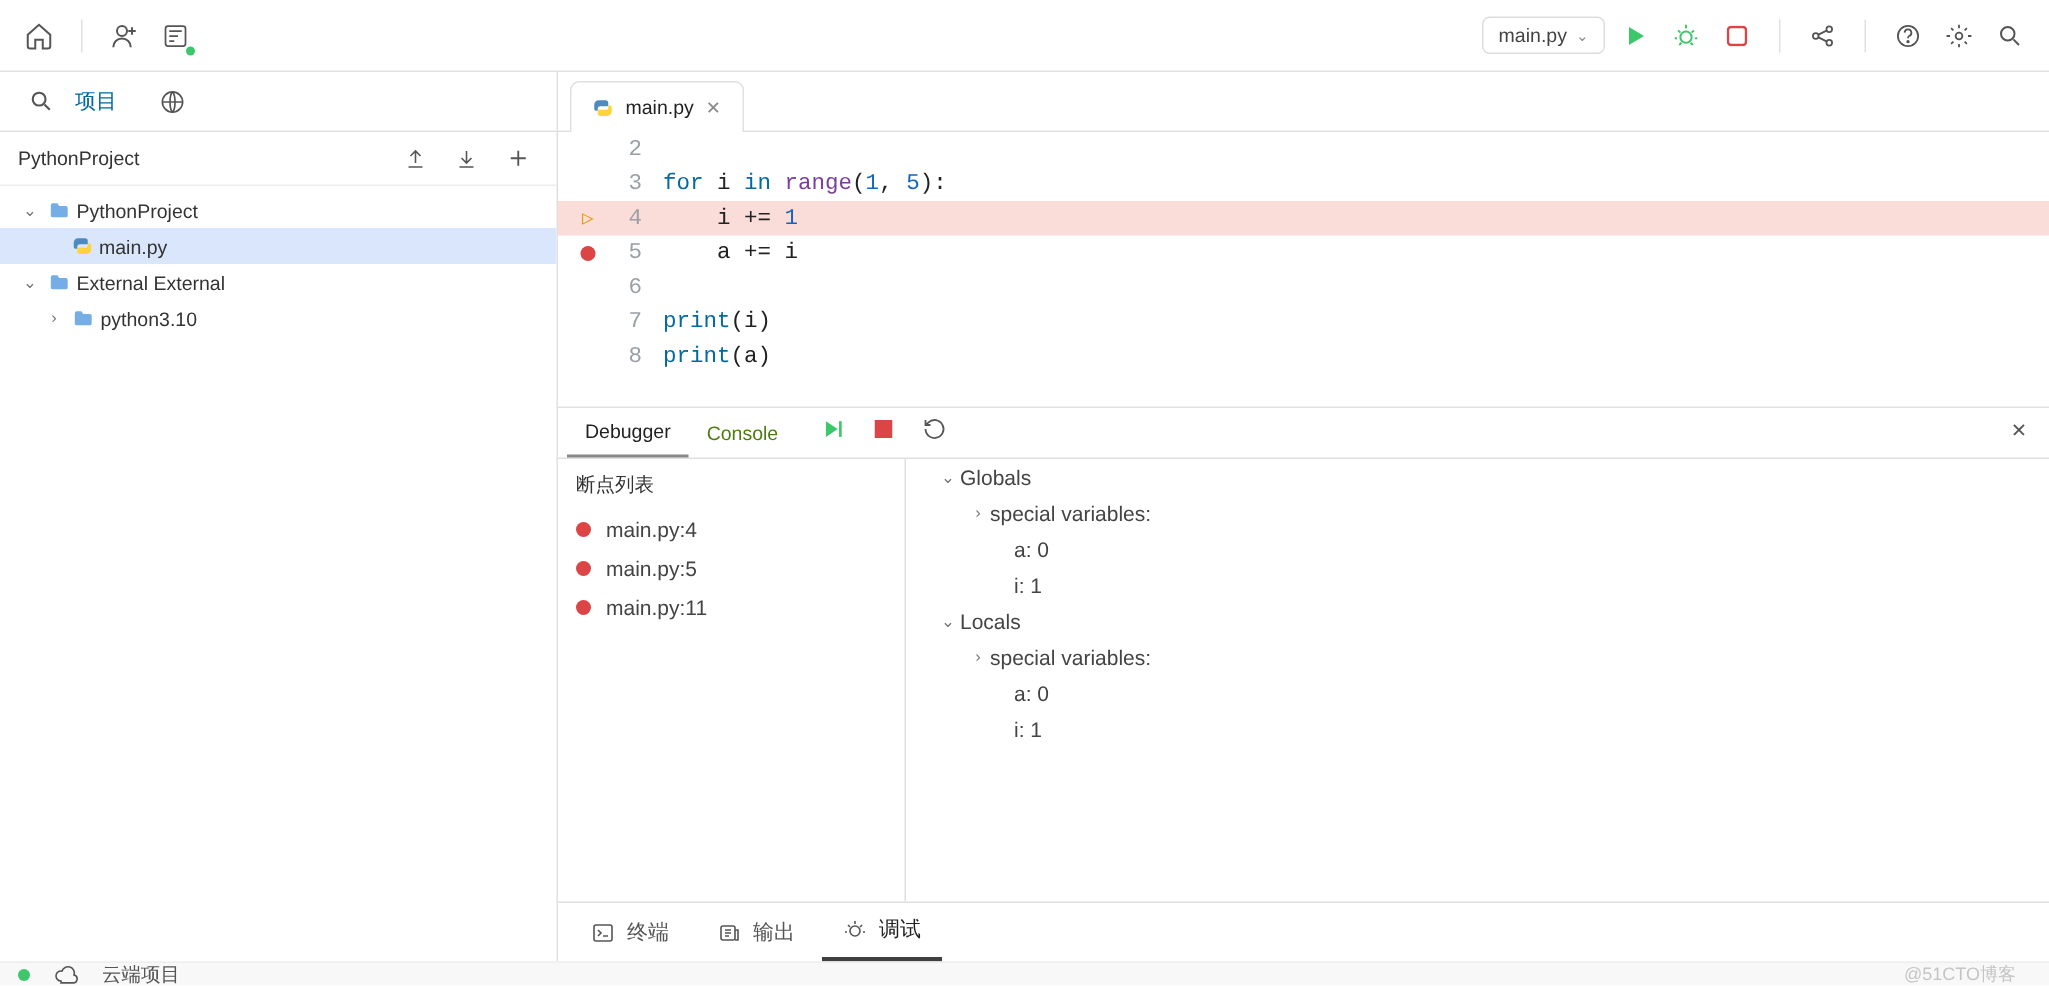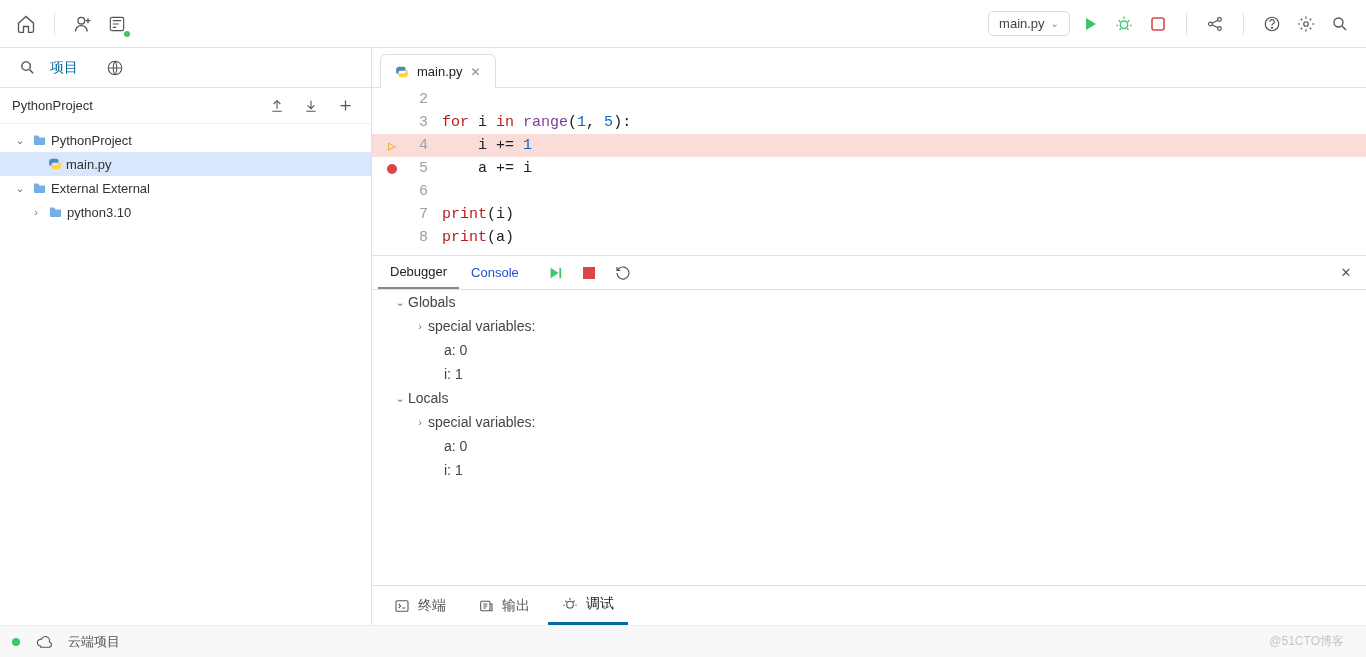--- a/index.html
+++ b/index.html
@@ -31,42 +31,42 @@
 .tab.active { border-color: #e0e0e0; border-top-left-radius: 6px; border-top-right-radius: 6px; background: #fff; position: relative; top: 1px; }
 .tab .close { color: #888; font-size: 12px; }
 .code { flex: 1; overflow: auto; font-family: Consolas, "Courier New", monospace; font-size: 15px; }
 .code-line { display: flex; height: 23px; align-items: center; }
 .code-line.current { background: #fadcd9; }
 .gutter { width: 40px; display: flex; justify-content: center; align-items: center; }
 .bp-dot { width: 10px; height: 10px; border-radius: 50%; background: #db4545; }
 .bp-arrow { color: #e59b00; font-weight: bold; font-size: 13px; }
 .lineno { width: 30px; text-align: right; color: #9aa0a6; padding-right: 14px; }
 .code-text { white-space: pre; }
-.kw { color: #b91c1c; }
+.kw { color: #0369a1; }
 .fn { color: #7a3e9d; }
 .num { color: #1565c0; }
 .debug-panel { height: 330px; border-top: 1px solid #e0e0e0; display: flex; flex-direction: column; }
-.debug-tabs { height: 34px; display: flex; align-items: center; border-bottom: 1px solid #e0e0e0; padding: 0 6px; }
-.dtab { padding: 0 12px; height: 100%; display: flex; align-items: center; color: #1d4ed8; cursor: pointer; font-size: 13px; }
+.debug-tabs { height: 34px; display: flex; align-items: flex-start; border-bottom: 1px solid #e0e0e0; padding: 0 6px; }
+.dtab { padding: 0 12px; height: 100%; display: flex; align-items: center; color: #4d7c0f; cursor: pointer; font-size: 13px; }
 .dtab.active { color: #222; border-bottom: 2px solid #888; }
 .debug-ctrls { display: flex; align-items: center; gap: 6px; margin-left: 10px; }
 .debug-close { margin-left: auto; }
 .debug-body { flex: 1; display: flex; min-height: 0; }
 .bp-panel { width: 232px; border-right: 1px solid #e0e0e0; }
 .panel-head { padding: 8px 12px; font-size: 13px; color: #333; }
 .bp-item { display: flex; align-items: center; gap: 10px; padding: 5px 12px; font-size: 14px; color: #444; cursor: pointer; }
 .bp-item .bp-dot { width: 10px; height: 10px; }
 .vars-panel { flex: 1; overflow: auto; }
 .var-row { display: flex; align-items: center; padding: 4px 0; font-size: 14px; color: #444; cursor: pointer; }
 .var-row .sp { display: inline-block; }
 .chevron { width: 16px; text-align: center; color: #777; font-size: 11px; }
 .bottom-tabs { height: 40px; border-top: 1px solid #e0e0e0; display: flex; align-items: center; padding: 0 8px; gap: 4px; }
 .btab { display: flex; align-items: center; gap: 8px; padding: 0 14px; height: 100%; color: #555; cursor: pointer; font-size: 14px; }
-.btab.active { border-bottom: 3px solid #0369a1; color: #222; }
-.statusbar { height: 32px; background: #f8f8f8; border-top: 1px solid #eee; display: flex; align-items: center; padding: 0 12px; gap: 16px; font-size: 13px; color: #555; }
+.btab.active { border-bottom: 3px solid #404040; color: #222; }
+.statusbar { height: 16px; background: #f8f8f8; border-top: 1px solid #eee; display: flex; align-items: center; padding: 0 12px; gap: 16px; font-size: 13px; color: #555; }
 .status-dot { width: 8px; height: 8px; border-radius: 50%; background: #3cc76a; }
 .watermark { margin-left: auto; color: #c5c5c5; font-size: 12px; padding-right: 10px; }
 svg { display: block; }
 </style>
 </head>
 <body>
 
 <div class="topbar">
   <div class="left">
     <span class="icon-btn">
@@ -296,20 +296,37 @@
           <span class="icon-btn">
               <svg width="16" height="16" viewBox="0 0 24 24" fill="none" stroke="#555" stroke-width="1.8">
                 <path d="M3 12a9 9 0 1 0 3-6.7L3 8"></path>
                 <path d="M3 3v5h5"></path>
               </svg>
             </span>
         </div>
         <span class="icon-btn debug-close">✕</span>
       </div>
       <div class="debug-body">
+        <div class="bp-panel">
+          <div class="panel-head">断点列表</div>
+          <div id="bplist">
+              <div class="bp-item">
+                <span class="bp-dot"></span>
+                <span>main.py:4</span>
+              </div>
+              <div class="bp-item">
+                <span class="bp-dot"></span>
+                <span>main.py:5</span>
+              </div>
+              <div class="bp-item">
+                <span class="bp-dot"></span>
+                <span>main.py:11</span>
+              </div>
+            </div>
+        </div>
         <div class="vars-panel">
           <div id="varlist">
               <div class="var-row">
                 <span class="sp" style="width:20px"></span>
                 <span class="chevron">⌄</span>
                 <span>Globals</span>
               </div>
               <div class="var-row">
                 <span class="sp" style="width:40px"></span>
                 <span class="chevron">›</span>

